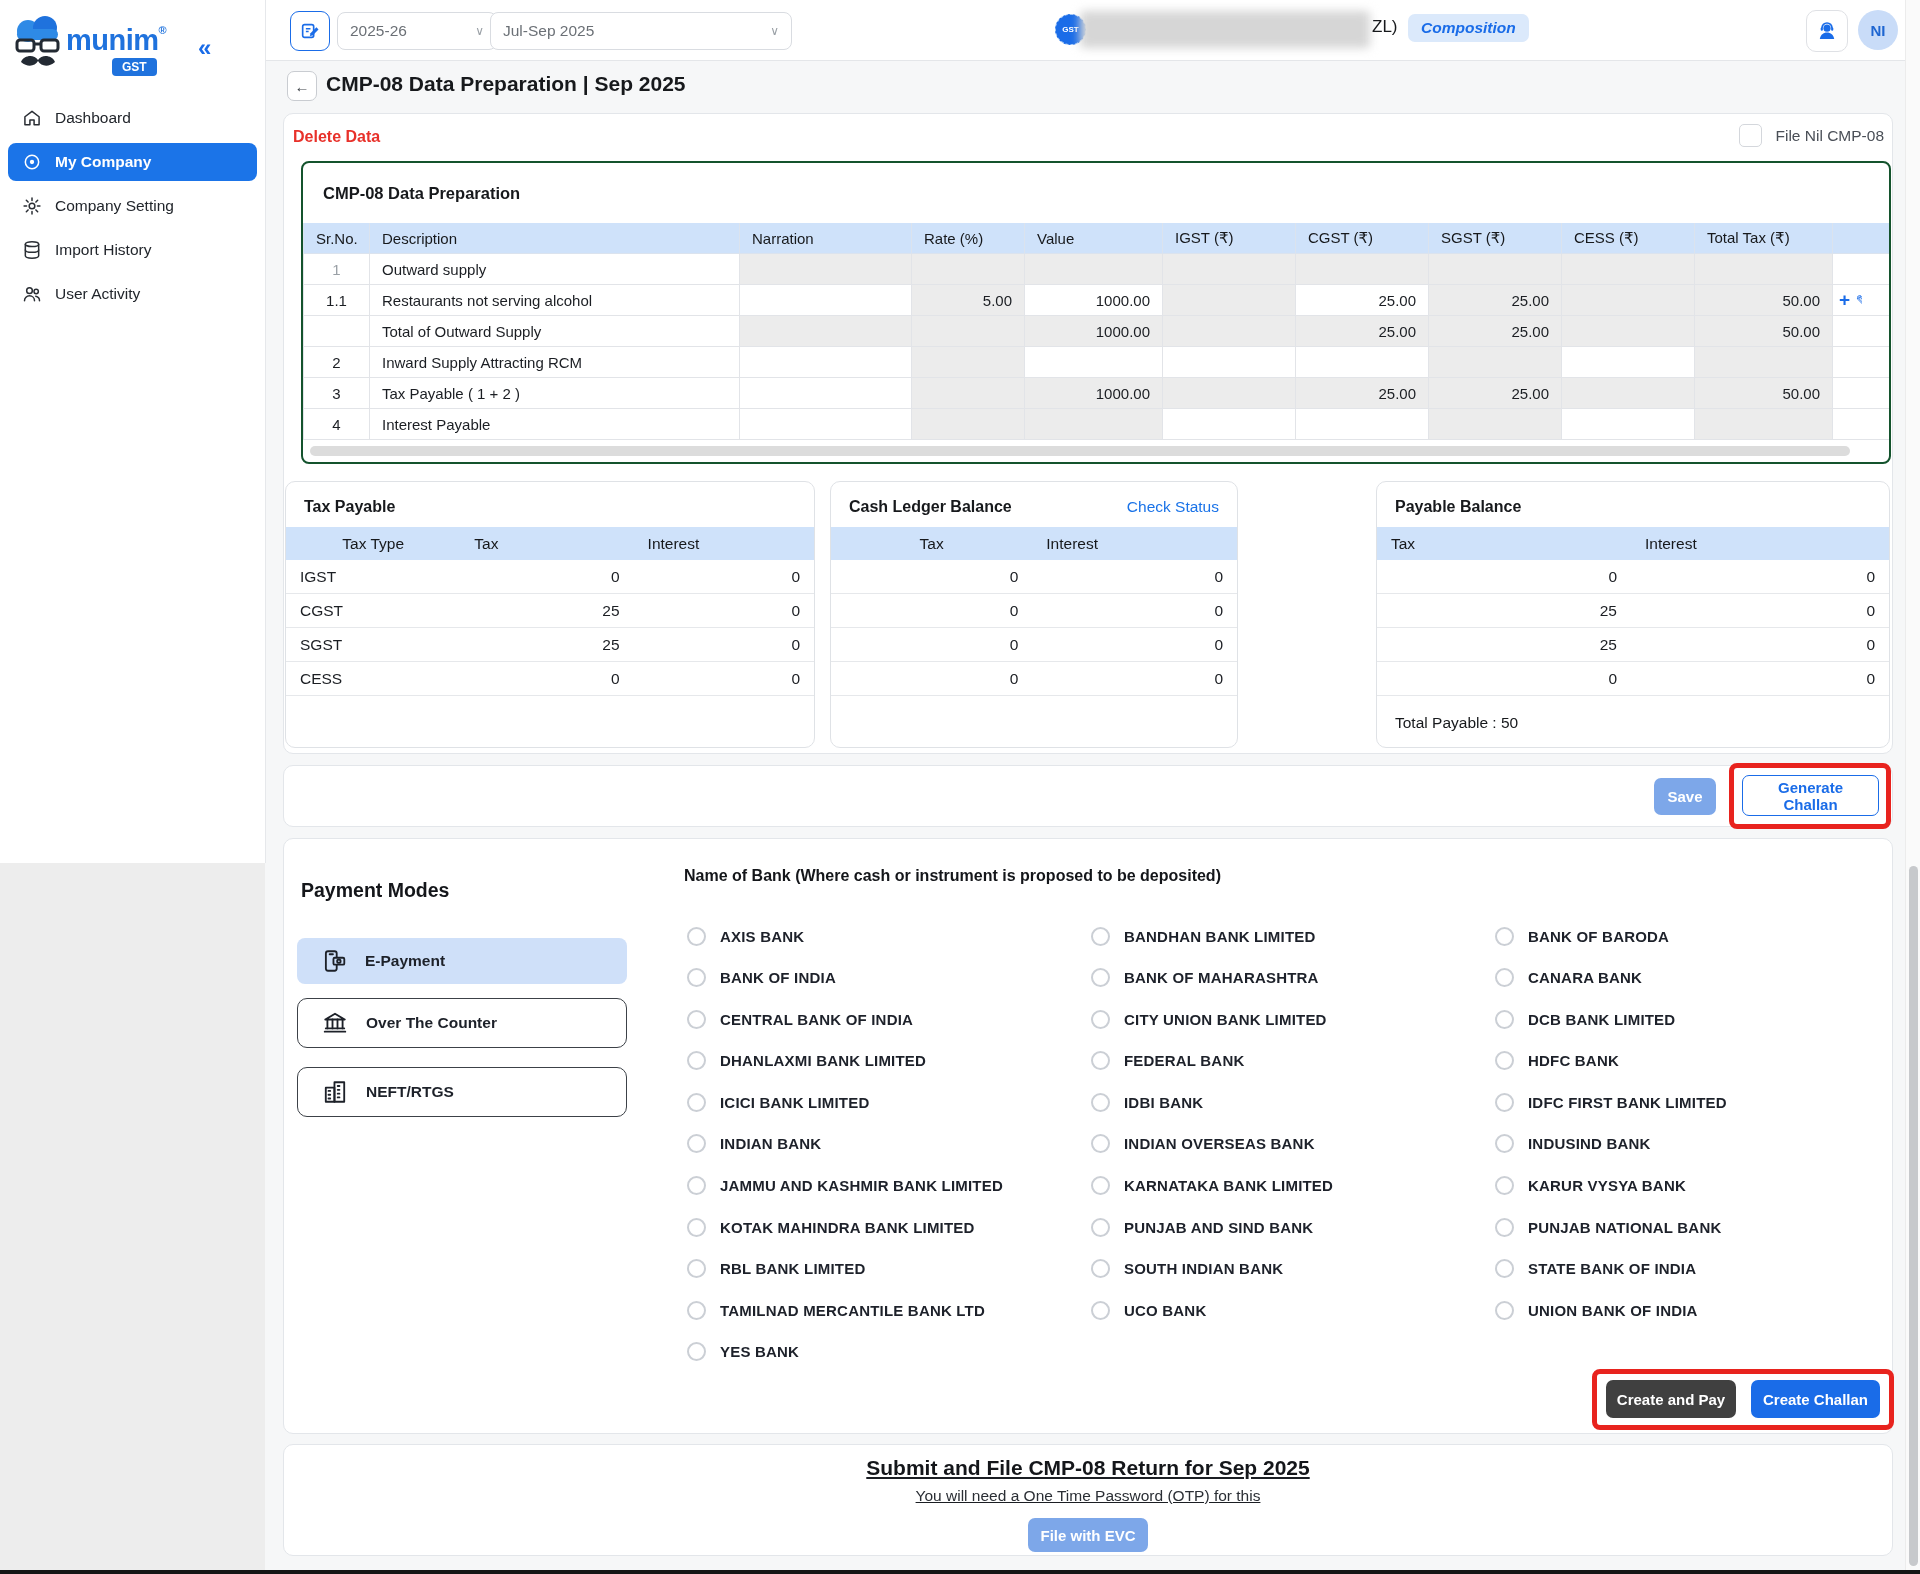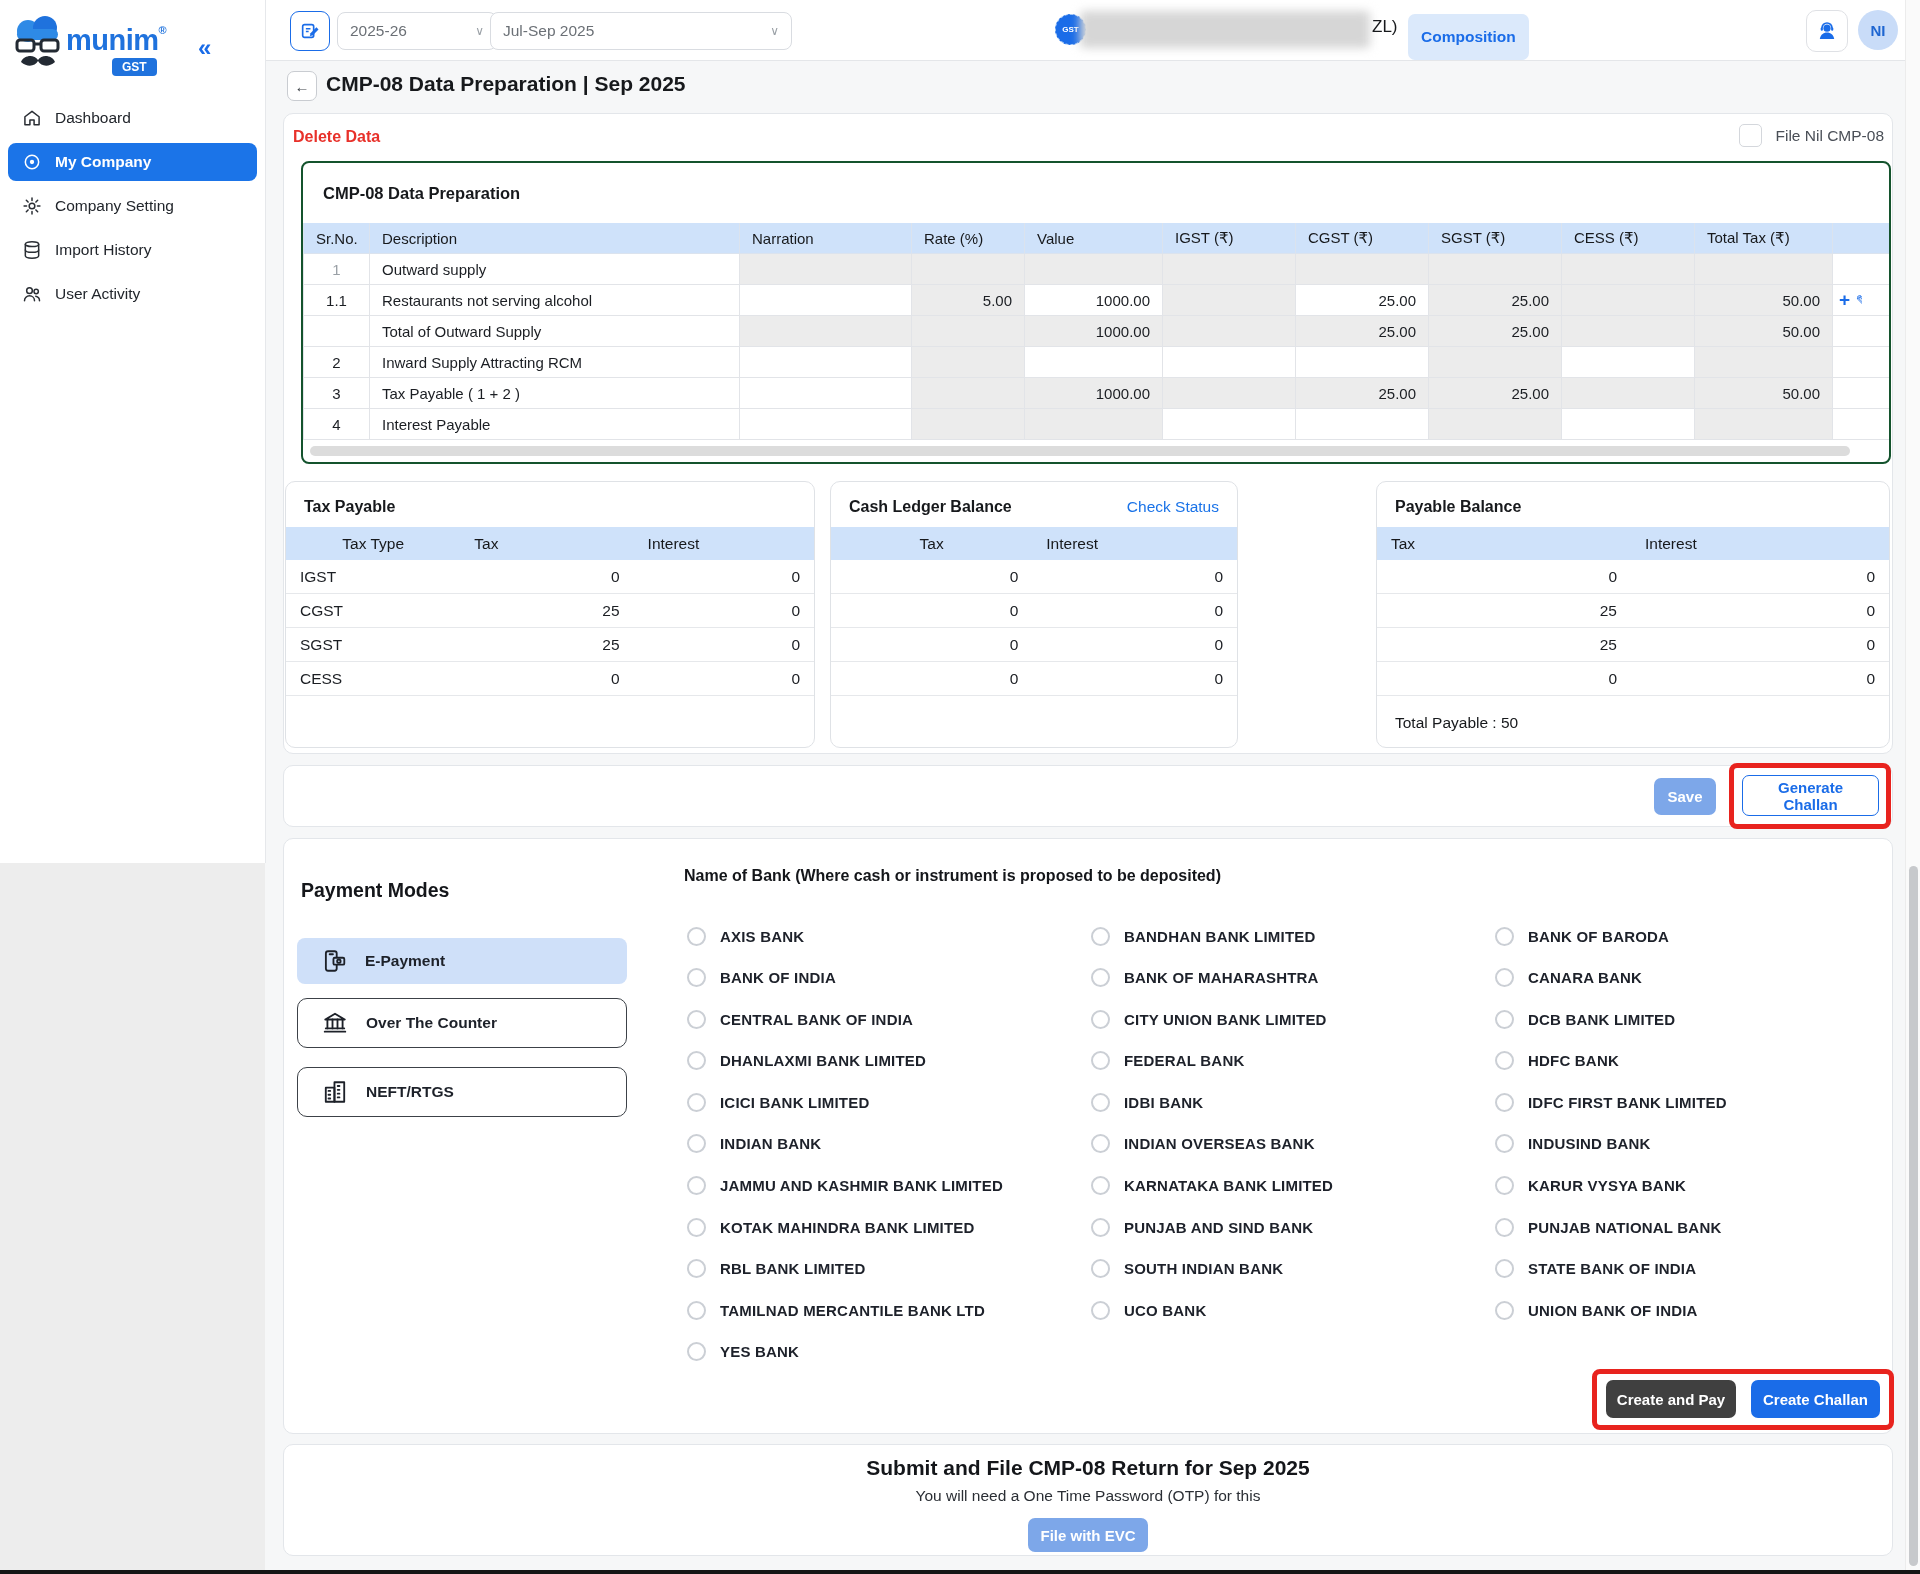--- a/index.html
+++ b/index.html
@@ -22,28 +22,28 @@
   
   #topbar{position:absolute;left:265px;top:0;width:1655px;height:60px;background:#fff;border-bottom:1px solid #e4e6e9;}
   #edit-btn{position:absolute;left:25px;top:11px;width:38px;height:38px;border:1.6px solid #1a6ce8;border-radius:9px;display:flex;align-items:center;justify-content:center;background:#fff;cursor:pointer;}
   .dd{position:absolute;top:12px;height:36px;border:1px solid #d9dce1;border-radius:8px;background:#fff;display:flex;align-items:center;justify-content:space-between;padding:0 12px;font-size:15.5px;color:#6b7076;cursor:pointer;}
   #dd-fy{left:72px;width:134px;}
   #dd-q{left:225px;width:276px;}
   .chev{color:#9aa0a6;font-size:12px;margin-left:10px;}
   #gst-emblem{position:absolute;left:790px;top:14px;width:31px;height:31px;border-radius:50%;background:#1a6ce8;color:#fff;display:flex;align-items:center;justify-content:center;font-size:8px;font-weight:bold;border:1px dashed #9cc2f5;box-sizing:border-box;}
   #company-blur{position:absolute;left:815px;top:11px;width:290px;height:37px;background:#d6d6d6;border-radius:4px;filter:blur(5px);}
   #company-suffix{position:absolute;left:1107px;top:17px;font-size:17px;color:#17191c;}
-  #comp-badge{position:absolute;left:1143px;top:14px;height:46px;display:flex;align-items:center;padding:0 13px;background:#dbe9fb;border-radius:7px;color:#1a6ce8;font-weight:bold;font-size:15.5px;}
+  #comp-badge{position:absolute;left:1143px;top:14px;height:28px;display:flex;align-items:center;padding:0 13px;background:#dbe9fb;border-radius:7px;color:#1a6ce8;font-weight:bold;font-size:15.5px;font-style:italic;}
   #support-btn{position:absolute;left:1541px;top:10px;width:40px;height:40px;border:1px solid #dfe1e5;border-radius:10px;background:#fff;display:flex;align-items:center;justify-content:center;cursor:pointer;}
   #avatar{position:absolute;left:1593px;top:10px;width:40px;height:40px;border-radius:50%;background:#c9dcf8;color:#1f66d1;font-weight:bold;font-size:15px;display:flex;align-items:center;justify-content:center;}
   
   #back-btn{position:absolute;left:287px;top:71px;width:28px;height:28px;border:1px solid #c9ccd1;border-radius:7px;background:#fff;display:flex;align-items:center;justify-content:center;font-size:15px;color:#3c4147;cursor:pointer;}
   #page-title{position:absolute;left:326px;top:72px;font-size:21px;font-weight:bold;color:#17191c;}
   
-  .card{position:absolute;left:283px;width:1610px;background:#fff;border:1px solid #e3e6ea;border-radius:10px;box-sizing:border-box;}
+  .card{position:absolute;left:283px;width:1610px;background:#fff;border:1px solid #e3e6ea;border-radius:10px;box-sizing:border-box;text-decoration:underline;}
   #card-main{top:113px;height:641px;}
   #delete-link{position:absolute;left:9px;top:14px;color:#e8312a;font-weight:bold;font-size:16px;cursor:pointer;}
   #file-nil{position:absolute;right:8px;top:10px;display:flex;align-items:center;gap:13px;}
   #file-nil-box{width:21px;height:21px;border:1px solid #d4d7dc;border-radius:5px;background:#fff;cursor:pointer;}
   #file-nil-label{font-size:15.5px;color:#4a4f57;}
   #prep-card{position:absolute;left:17px;top:47px;width:1586px;border:2px solid #14532d;border-radius:8px;overflow:hidden;background:#fff;}
   #prep-title{padding:21px 20px 20px 20px;font-size:16.5px;font-weight:bold;color:#17191c;}
   table.prep{border-collapse:collapse;table-layout:fixed;width:1586px;font-size:15px;}
   table.prep th{background:#cfe2fa;font-weight:500;text-align:left;padding:6px 12px;height:30px;box-sizing:border-box;border:1px solid #dbe3ee;border-top:none;color:#17191c;}
   table.prep td{height:31px;box-sizing:border-box;padding:4px 12px;border:1px solid #e2e4e8;background:#fff;}

